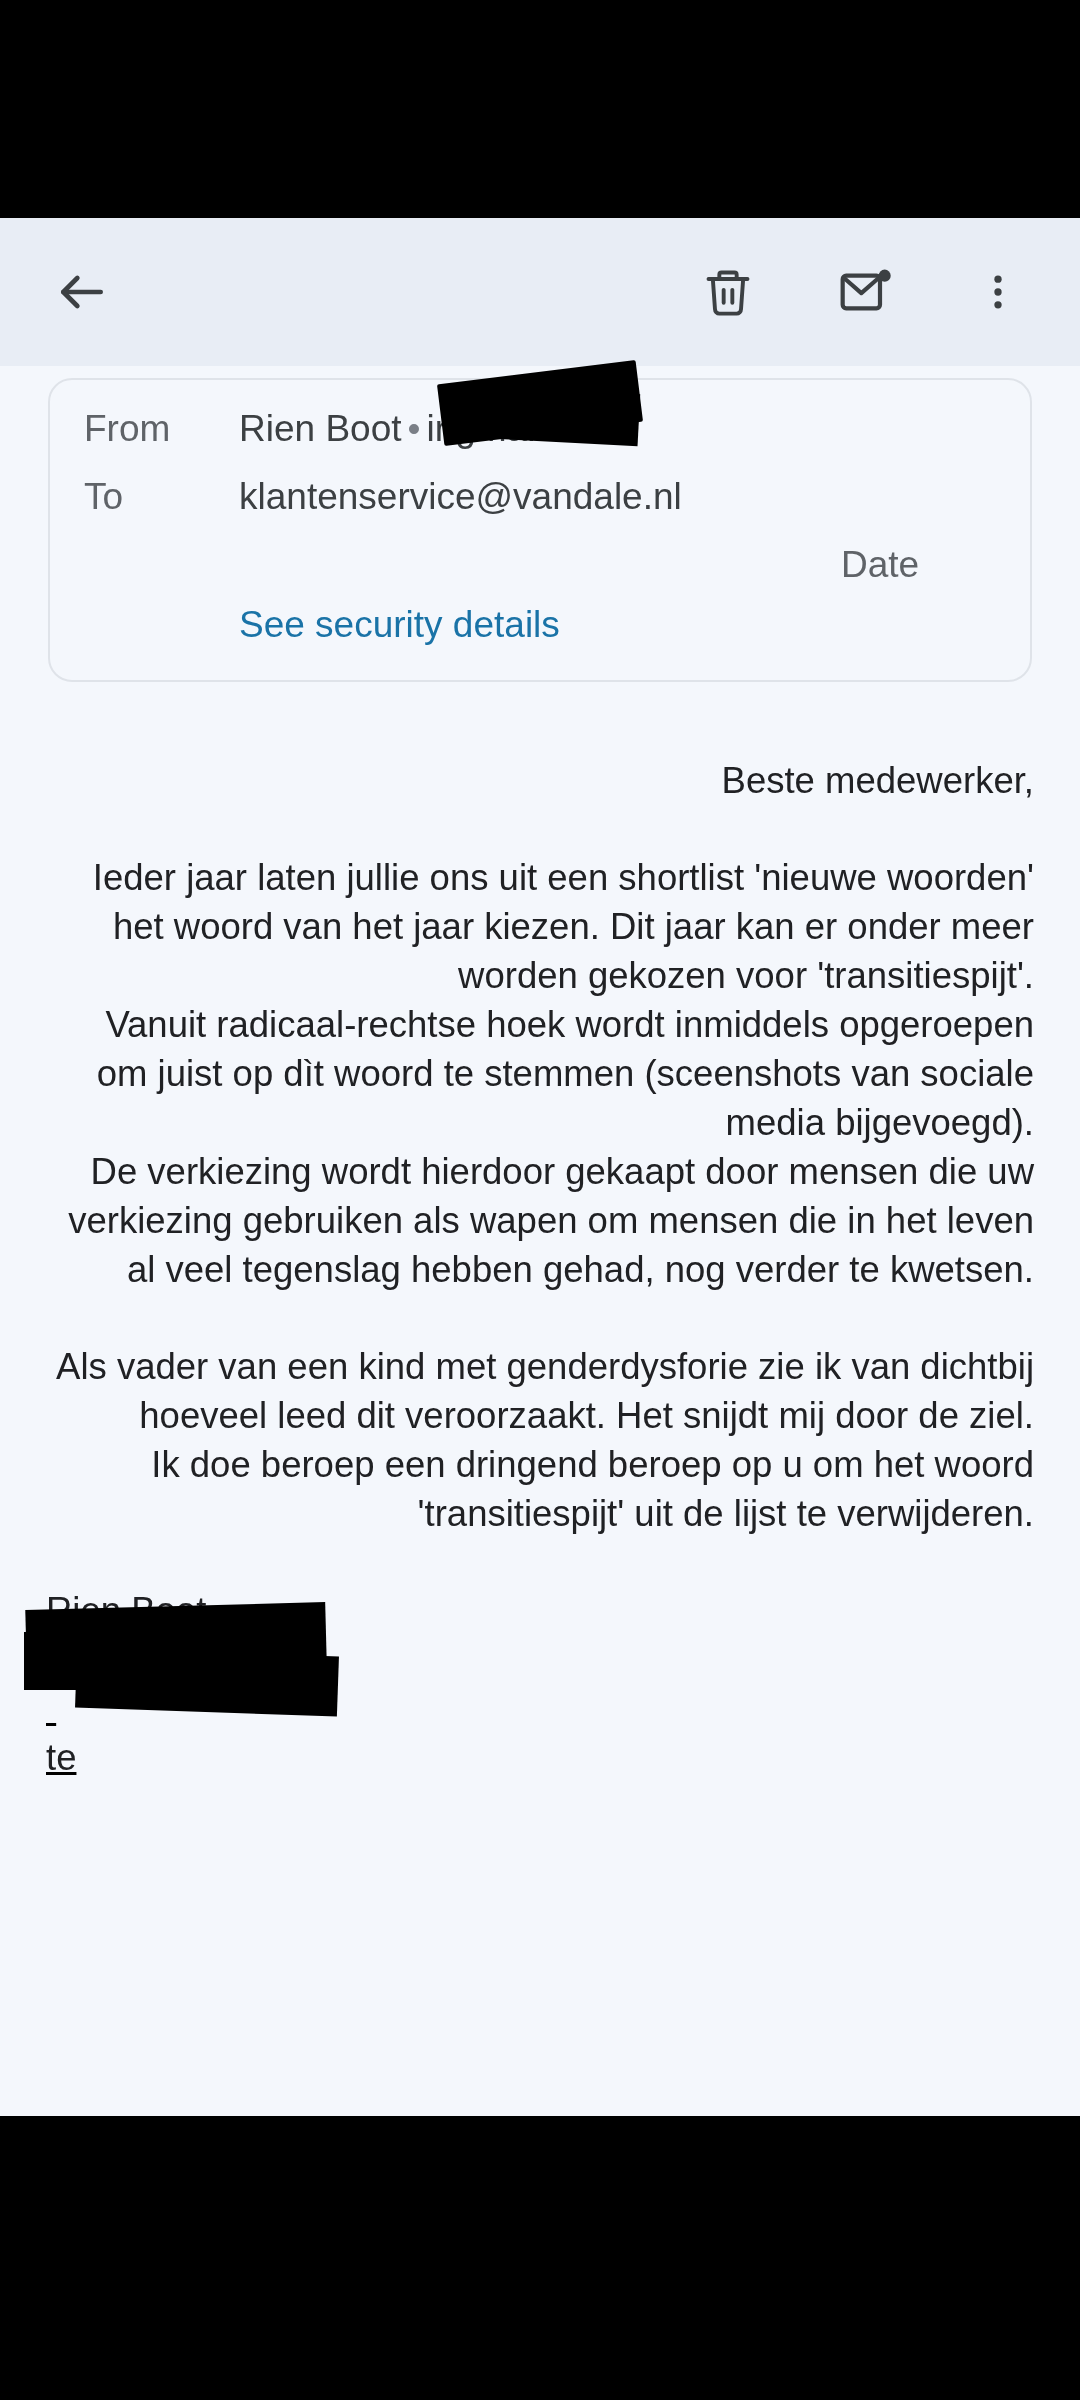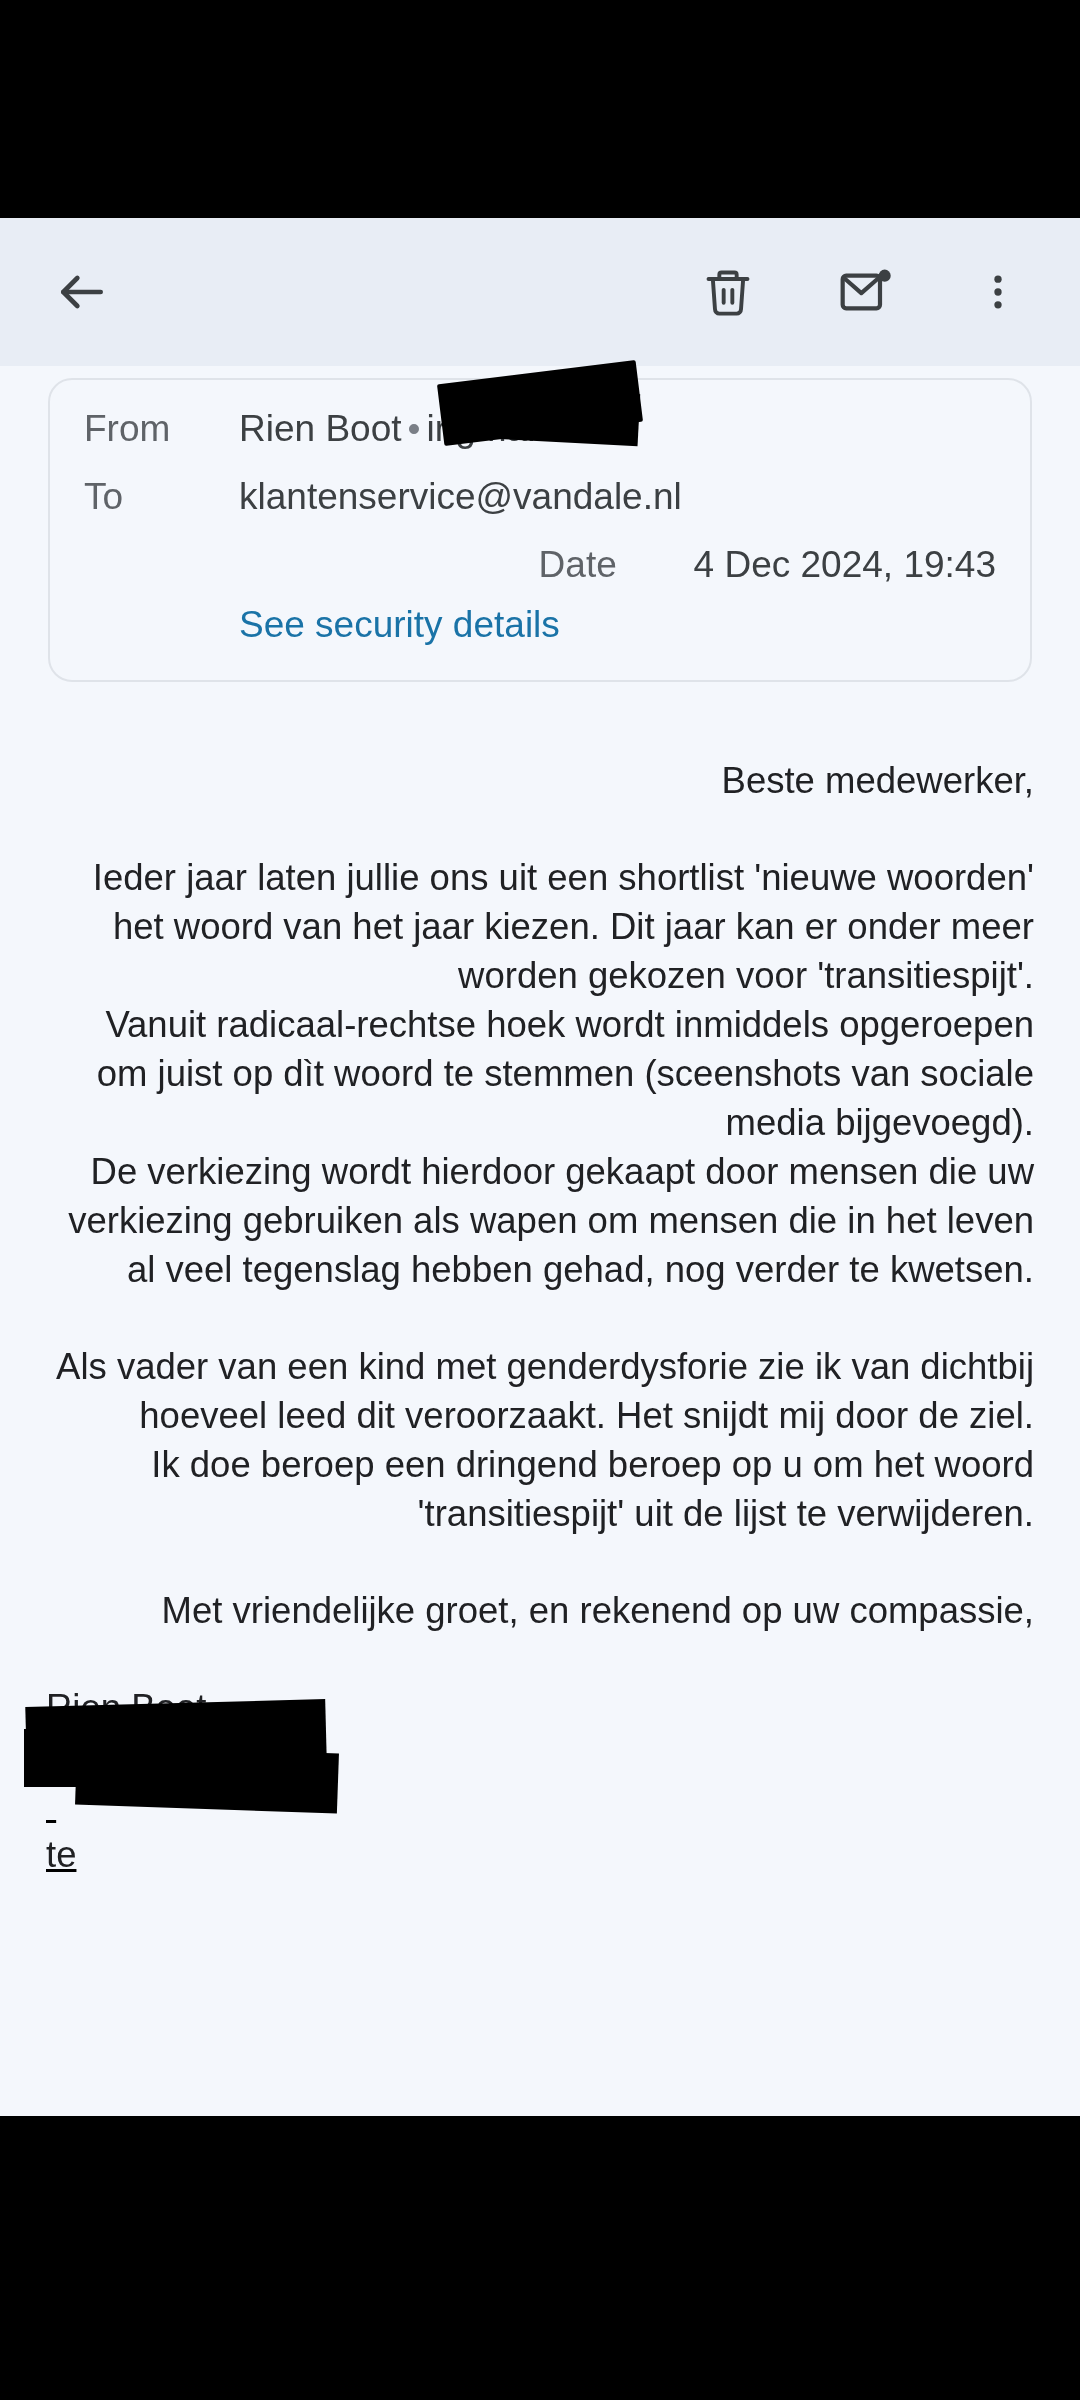--- a/index.html
+++ b/index.html
@@ -218,33 +218,31 @@
         <div class="hdr-value">
           <span>Rien Boot</span><span class="hdr-sep">•</span><span class="redact-email"><span>in</span><span class="blk"></span><span class="blk2"></span><span>gmail.com</span></span>
         </div>
       </div>
       <div class="hdr-row">
         <div class="hdr-label">To</div>
         <div class="hdr-value">klantenservice@vandale.nl</div>
       </div>
       <div class="hdr-row" style="margin-bottom:18px;justify-content:flex-end;">
         <div class="hdr-label">Date</div>
-        <div class="hdr-value">4 Dec 2024, 19:43</div>
       </div>
       <div class="security-link">See security details</div>
     </div>
 
     <div class="body-wrap">
       <div class="body-text para">Beste medewerker,</div>
       <div class="body-text para">Ieder jaar laten jullie ons uit een shortlist 'nieuwe woorden' het woord van het jaar kiezen. Dit jaar kan er onder meer worden gekozen voor 'transitiespijt'.
 Vanuit radicaal-rechtse hoek wordt inmiddels opgeroepen om juist op dìt woord te stemmen (sceenshots van sociale media bijgevoegd).
 De verkiezing wordt hierdoor gekaapt door mensen die uw verkiezing gebruiken als wapen om mensen die in het leven al veel tegenslag hebben gehad, nog verder te kwetsen.</div>
       <div class="body-text para">Als vader van een kind met genderdysforie zie ik van dichtbij hoeveel leed dit veroorzaakt. Het snijdt mij door de ziel.
 Ik doe beroep een dringend beroep op u om het woord 'transitiespijt' uit de lijst te verwijderen.</div>
-      <div class="body-text para">Met vriendelijke groet, en rekenend op uw compassie,</div>
       <div class="sig-block">
         <div class="sig-line">Rien Boot</div>
         <div class="sig-line">&nbsp;</div>
         <div class="sig-line">&nbsp;</div>
         <div class="sig-line">te</div>
         <div class="redact-sig1"></div>
         <div class="redact-sig2"></div>
         <div class="redact-sig3"></div>
       </div>
     </div>

